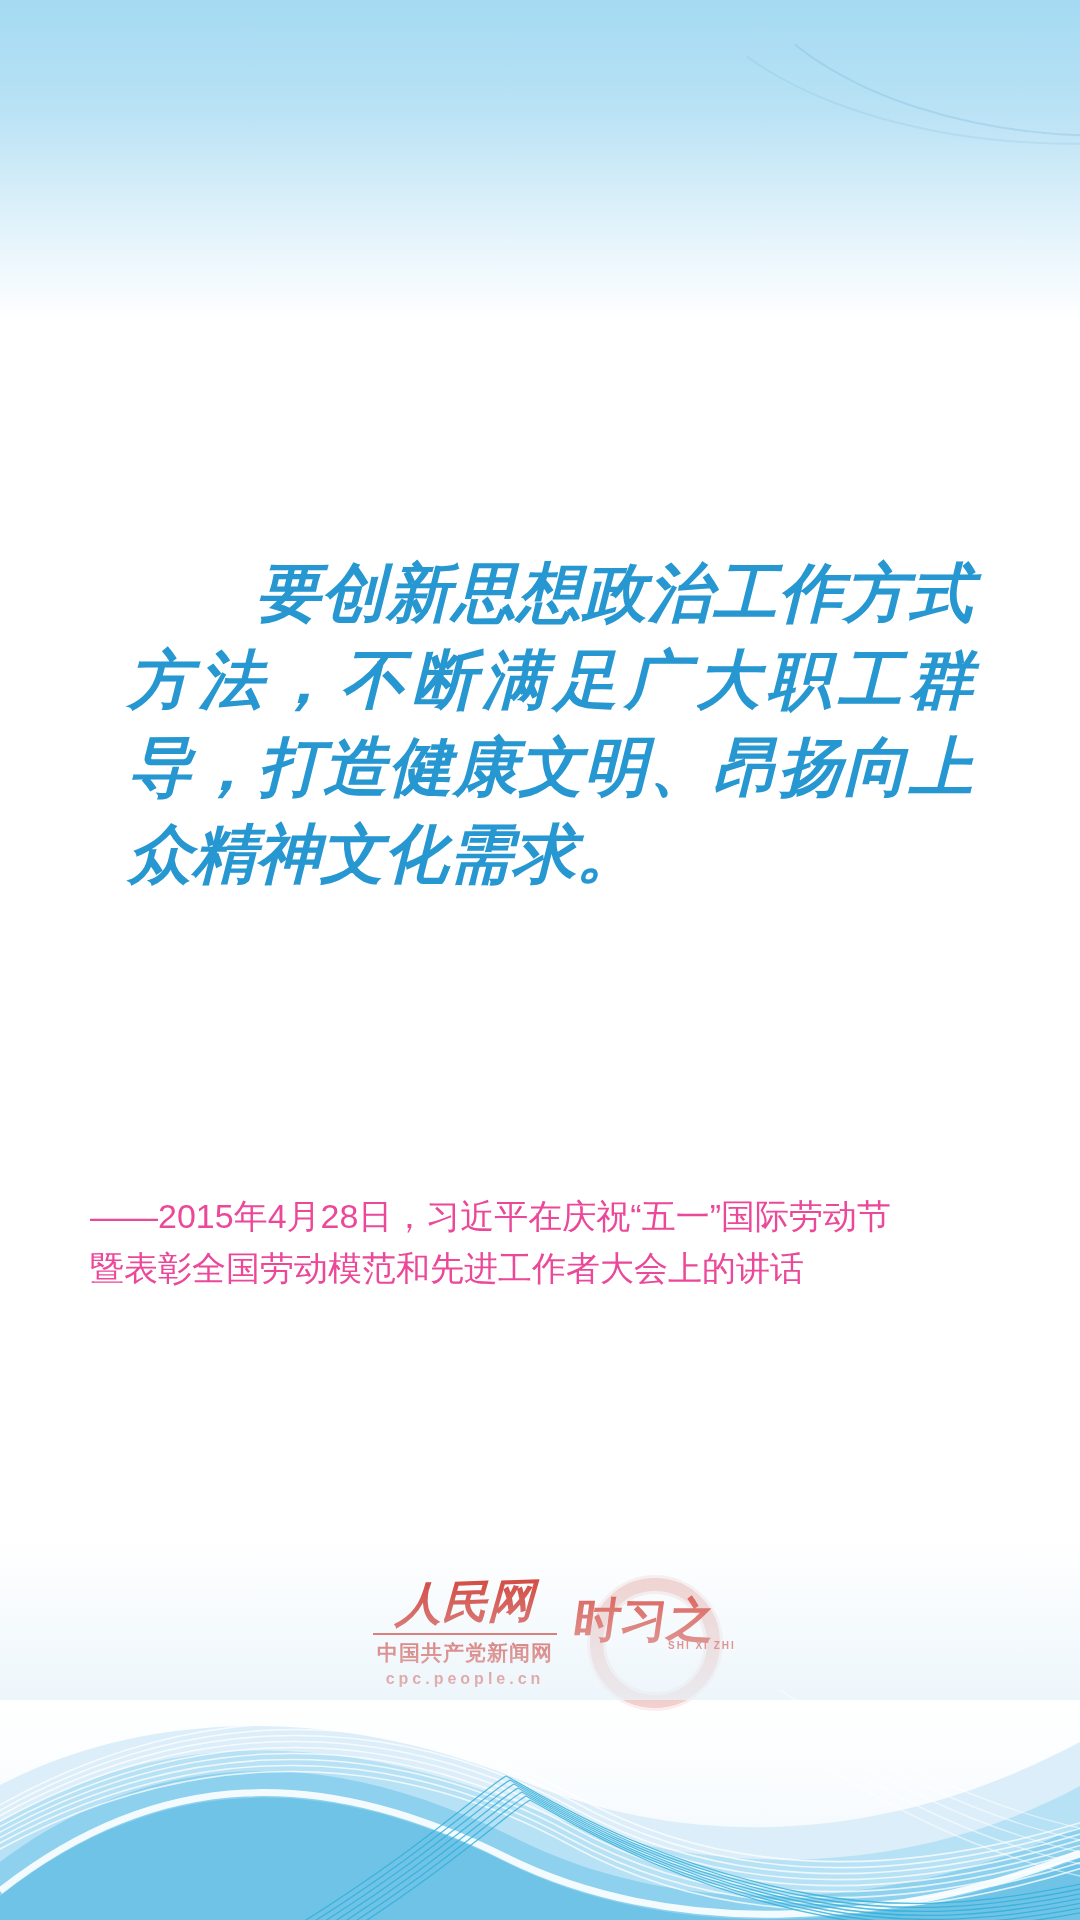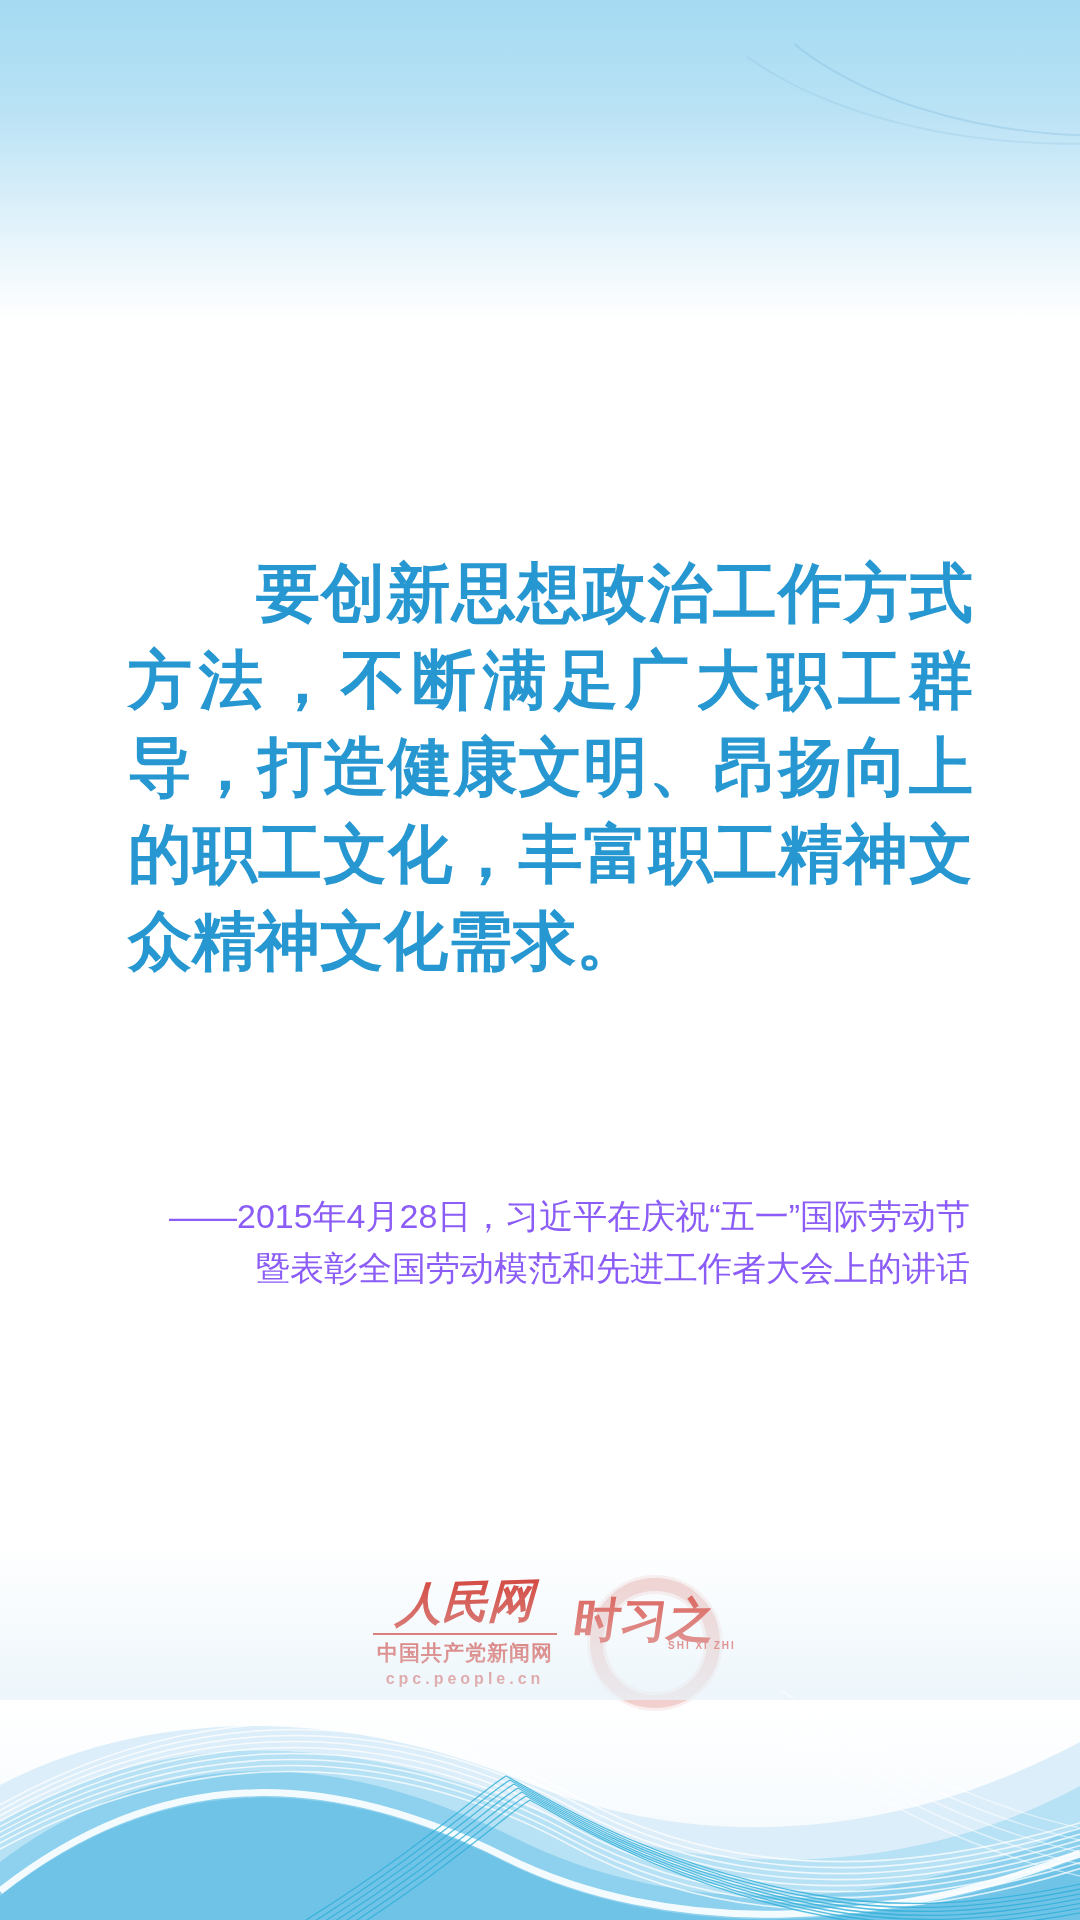--- a/index.html
+++ b/index.html
@@ -27,30 +27,30 @@
   
   .quote{
     position:absolute;left:128px;top:550px;width:845px;
     font-family:"Liberation Serif", serif;
     font-weight:700;
     font-size:64px;line-height:87px;
     color:#2697d0;
   }
   .quote .line{
     text-align:justify;
-    height:87px;white-space:nowrap;
+    height:87px;white-space:nowrap;font-style:italic;
   }
   .quote .line.j{text-align-last:justify;}
   .quote .line.first{text-indent:2em;}
 
   
   .attribution{
     position:absolute;right:110px;top:1190px;width:880px;
     font-size:34px;line-height:52px;font-weight:500;
-    color:#8b5cf6;text-align:right;
+    color:#ec4899;text-align:left;
   }
 
   
   .logo-people{
     position:absolute;left:373px;top:1576px;width:184px;
     color:#cf261b;text-align:center;
   }
   .logo-people .brand{
     font-family:"Liberation Serif", serif;
     font-style:italic;font-weight:700;
@@ -98,21 +98,20 @@
 <div class="poster">
 
   <div class="sky"></div>
   <div class="arc a1"></div>
   <div class="arc a2"></div>
 
   <div class="quote">
     <div class="line j first">要创新思想政治工作方式</div>
     <div class="line j">方法，不断满足广大职工群</div>
     <div class="line j">导，打造健康文明、昂扬向上</div>
-    <div class="line j">的职工文化，丰富职工精神文</div>
     <div class="line">众精神文化需求。</div>
   </div>
 
   <div class="attribution">
     <div>——2015年4月28日，习近平在庆祝“五一”国际劳动节</div>
     <div>暨表彰全国劳动模范和先进工作者大会上的讲话</div>
   </div>
 
   <div class="logo-people">
     <div class="brand">人民网</div>

